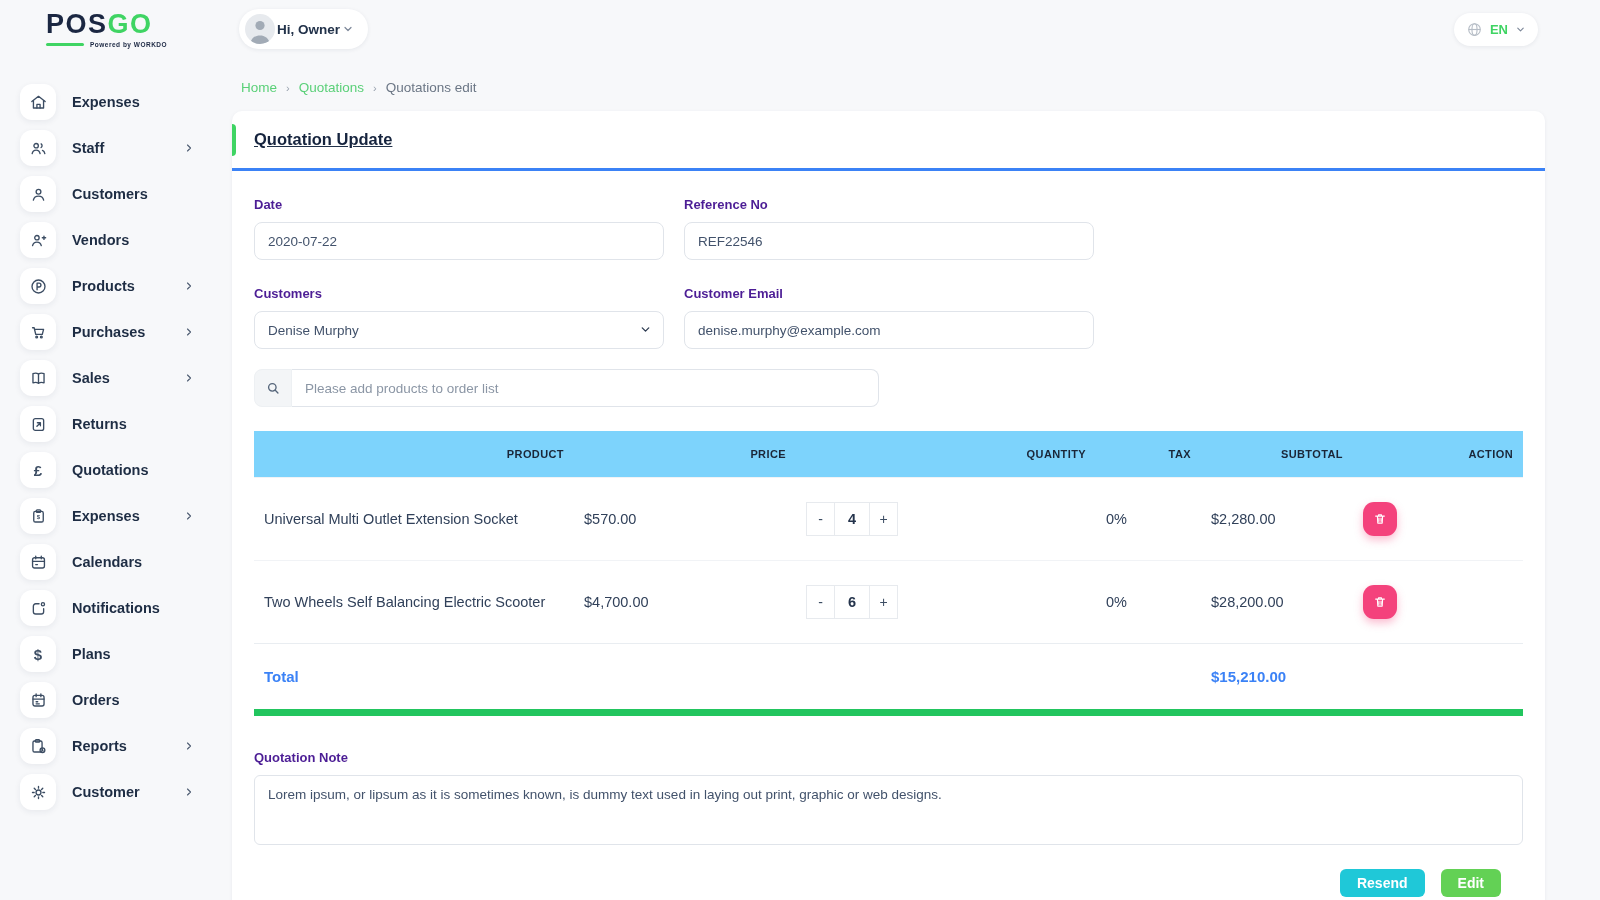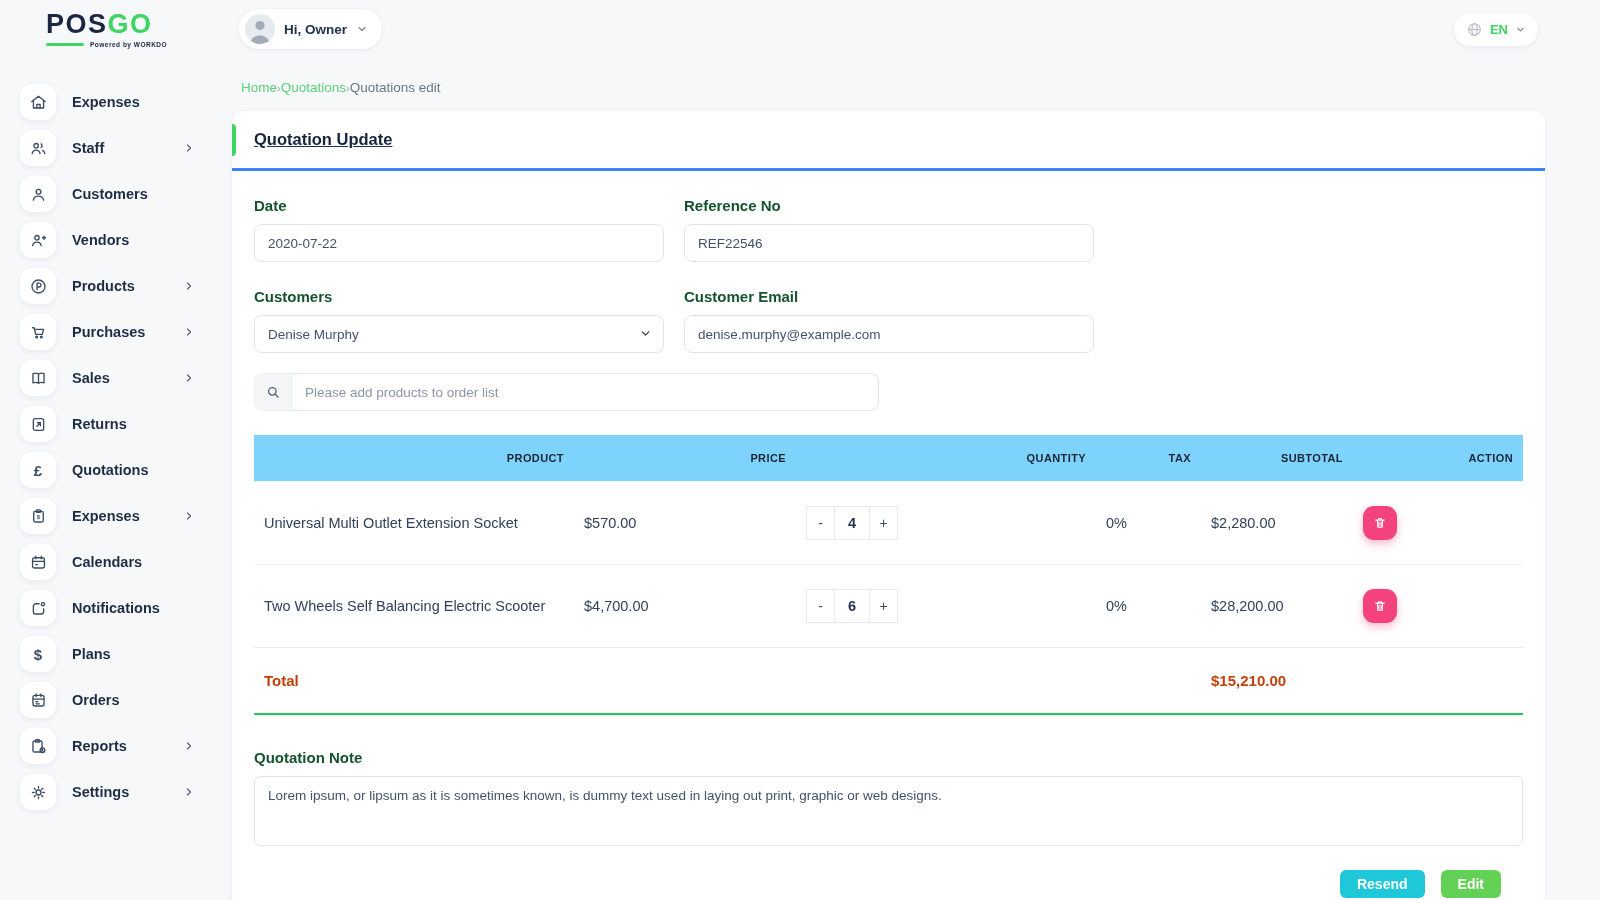--- a/index.html
+++ b/index.html
@@ -18,21 +18,21 @@
   .logo-pos { color:#1b2742; }
   .logo-go  { color:#3fd463; }
   .logo-sub { display:flex; align-items:center; gap:6px; margin-top:3px; }
   .logo-bar { width:38px; height:3px; border-radius:2px; background:#3fd463; }
   .logo-tag { font-size:6.5px; font-weight:700; color:#1b2742; letter-spacing:.5px; }
 
   .pill {
     background:#fff; border-radius:22px; display:flex; align-items:center;
     box-shadow:0 1px 4px rgba(25,39,70,.08);
   }
-  .greeting-pill { margin-left:24px; padding:5px 14px 5px 6px; gap:9px; cursor:pointer; }
+  .greeting-pill { margin-left:24px; padding:5px 14px 5px 6px; gap:2px; cursor:pointer; }
   .avatar { width:30px; height:30px; border-radius:50%; background:#e7eaee; overflow:hidden; display:flex; align-items:flex-end; justify-content:center; }
   .greeting-text { font-size:13.5px; font-weight:700; color:#22324a; }
   .pill-chevron { color:#7b8698; }
 
   .topbar-spacer { flex:1; }
   .lang-pill { margin-right:62px; padding:8px 12px; gap:7px; cursor:pointer; }
   .lang-text { font-size:13px; font-weight:700; color:#3fd463; }
 
   
   .layout { display:flex; height:842px; }
@@ -44,34 +44,34 @@
     width:36px; height:36px; flex:0 0 auto; background:#fff; border-radius:12px;
     box-shadow:0 2px 6px rgba(25,39,70,.07);
     display:flex; align-items:center; justify-content:center; color:#3c4d63;
   }
   .glyph { font-size:15px; font-weight:600; line-height:1; color:#3c4d63; }
   .nav-label { font-size:14.5px; font-weight:600; color:#1e2d44; }
   .nav-chevron { margin-left:auto; color:#4c5b71; }
 
   
   .main { flex:1; padding:14px 55px 0 17px; }
-  .breadcrumb { display:flex; align-items:center; font-size:13.5px; padding-left:9px; margin:8px 0 16px 0; }
+  .breadcrumb { display:flex; align-items:center; gap:9px; font-size:13.5px; padding-left:9px; margin:8px 0 16px 0; }
   .crumb-link { color:#5ad078; cursor:pointer; }
   .crumb-sep { color:#98a1ae; font-size:11px; }
   .crumb-current { color:#6b7685; }
 
   .card { background:#fff; border-radius:10px; box-shadow:0 1px 4px rgba(25,39,70,.06); position:relative; padding-bottom:22px; }
   .card-header { position:relative; padding:19px 22px; border-bottom:3px solid #3b82f6;text-decoration:underline; }
   .accent-bar { position:absolute; left:0; top:13px; width:4px; height:32px; background:#3fd463; border-radius:0 4px 4px 0; }
   .card-title { font-size:16.5px; font-weight:700; color:#16243e; }
   .card-body { padding:26px 22px 0 22px; }
 
   
   .form-grid { display:grid; grid-template-columns:410px 410px; column-gap:20px; row-gap:26px; margin-bottom:20px; }
-  .field-label { display:block; font-size:15px; font-weight:700; color:#14532d; margin-bottom:10px; }
+  .field-label { display:block; font-size:13px; font-weight:700; color:#4c1d95; margin-bottom:10px; }
   .input, .select-box {
     width:100%; height:38px; border:1px solid #e0e4ea; border-radius:8px;
     padding:0 13px; font-size:13.5px; color:#42526b; background:#fff;
     font-family:"Liberation Sans", sans-serif; outline:none;
   }
   .select-wrap { position:relative; }
   .select-box { display:flex; align-items:center; cursor:pointer; }
   .select-chevron { position:absolute; right:12px; top:12px; color:#2c3a50; }
 
   
@@ -87,21 +87,21 @@
   }
   .search-input::placeholder, .input::placeholder { color:#8b96a5; }
 
   
   table.products { width:100%; border-collapse:collapse; }
   table.products th {
     background:#7dd3fc; text-align:right; font-size:11px; letter-spacing:.4px;
     font-weight:700; color:#1a2638; text-transform:uppercase; padding:17px 10px;
   }
   table.products td { padding:24px 10px; font-size:14.5px; color:#31415a; border-top:1px solid #f1f3f6; }
-  tr.total-row td { border-top:1px solid #e9edf1; border-bottom:2px solid #22c55e; font-weight:700; color:#c2410c; font-size:15px; }
+  tr.total-row td { border-top:1px solid #e9edf1; border-bottom:7px solid #22c55e; font-weight:700; color:#3b82f6; font-size:15px; }
 
   .stepper { display:inline-flex; }
   .step-btn {
     width:29px; height:34px; background:#fff; border:1px solid #e7eaee;
     display:flex; align-items:center; justify-content:center; font-size:14px; color:#3c4d63; cursor:pointer;
   }
   .step-val {
     width:36px; height:34px; margin-left:-1px; margin-right:-1px; background:#fff; border:1px solid #e7eaee;
     display:flex; align-items:center; justify-content:center; font-size:14.5px; color:#25344c; font-weight:600;
   }
@@ -360,21 +360,21 @@
         </span>
     </div>
 
     <div class="nav-item">
       <span class="icon-tile">
         <svg width="19" height="19" viewBox="0 0 24 24" fill="none" stroke="currentColor" stroke-width="1.7" stroke-linecap="round" stroke-linejoin="round">
             <circle cx="12" cy="12" r="3.1"></circle>
             <path d="M12 4.4v2.1M12 17.5v2.1M4.4 12h2.1M17.5 12h2.1M6.6 6.6l1.5 1.5M15.9 15.9l1.5 1.5M17.4 6.6l-1.5 1.5M8.1 15.9l-1.5 1.5"></path>
           </svg>
       </span>
-      <span class="nav-label">Settings</span>
+      <span class="nav-label">Customer</span>
       <span class="nav-chevron">
           <svg width="12" height="12" viewBox="0 0 24 24" fill="none" stroke="currentColor" stroke-width="2.2" stroke-linecap="round" stroke-linejoin="round">
             <path d="M9 6l6 6-6 6"></path>
           </svg>
         </span>
     </div>
   </div>
 
   <div class="main">
 

